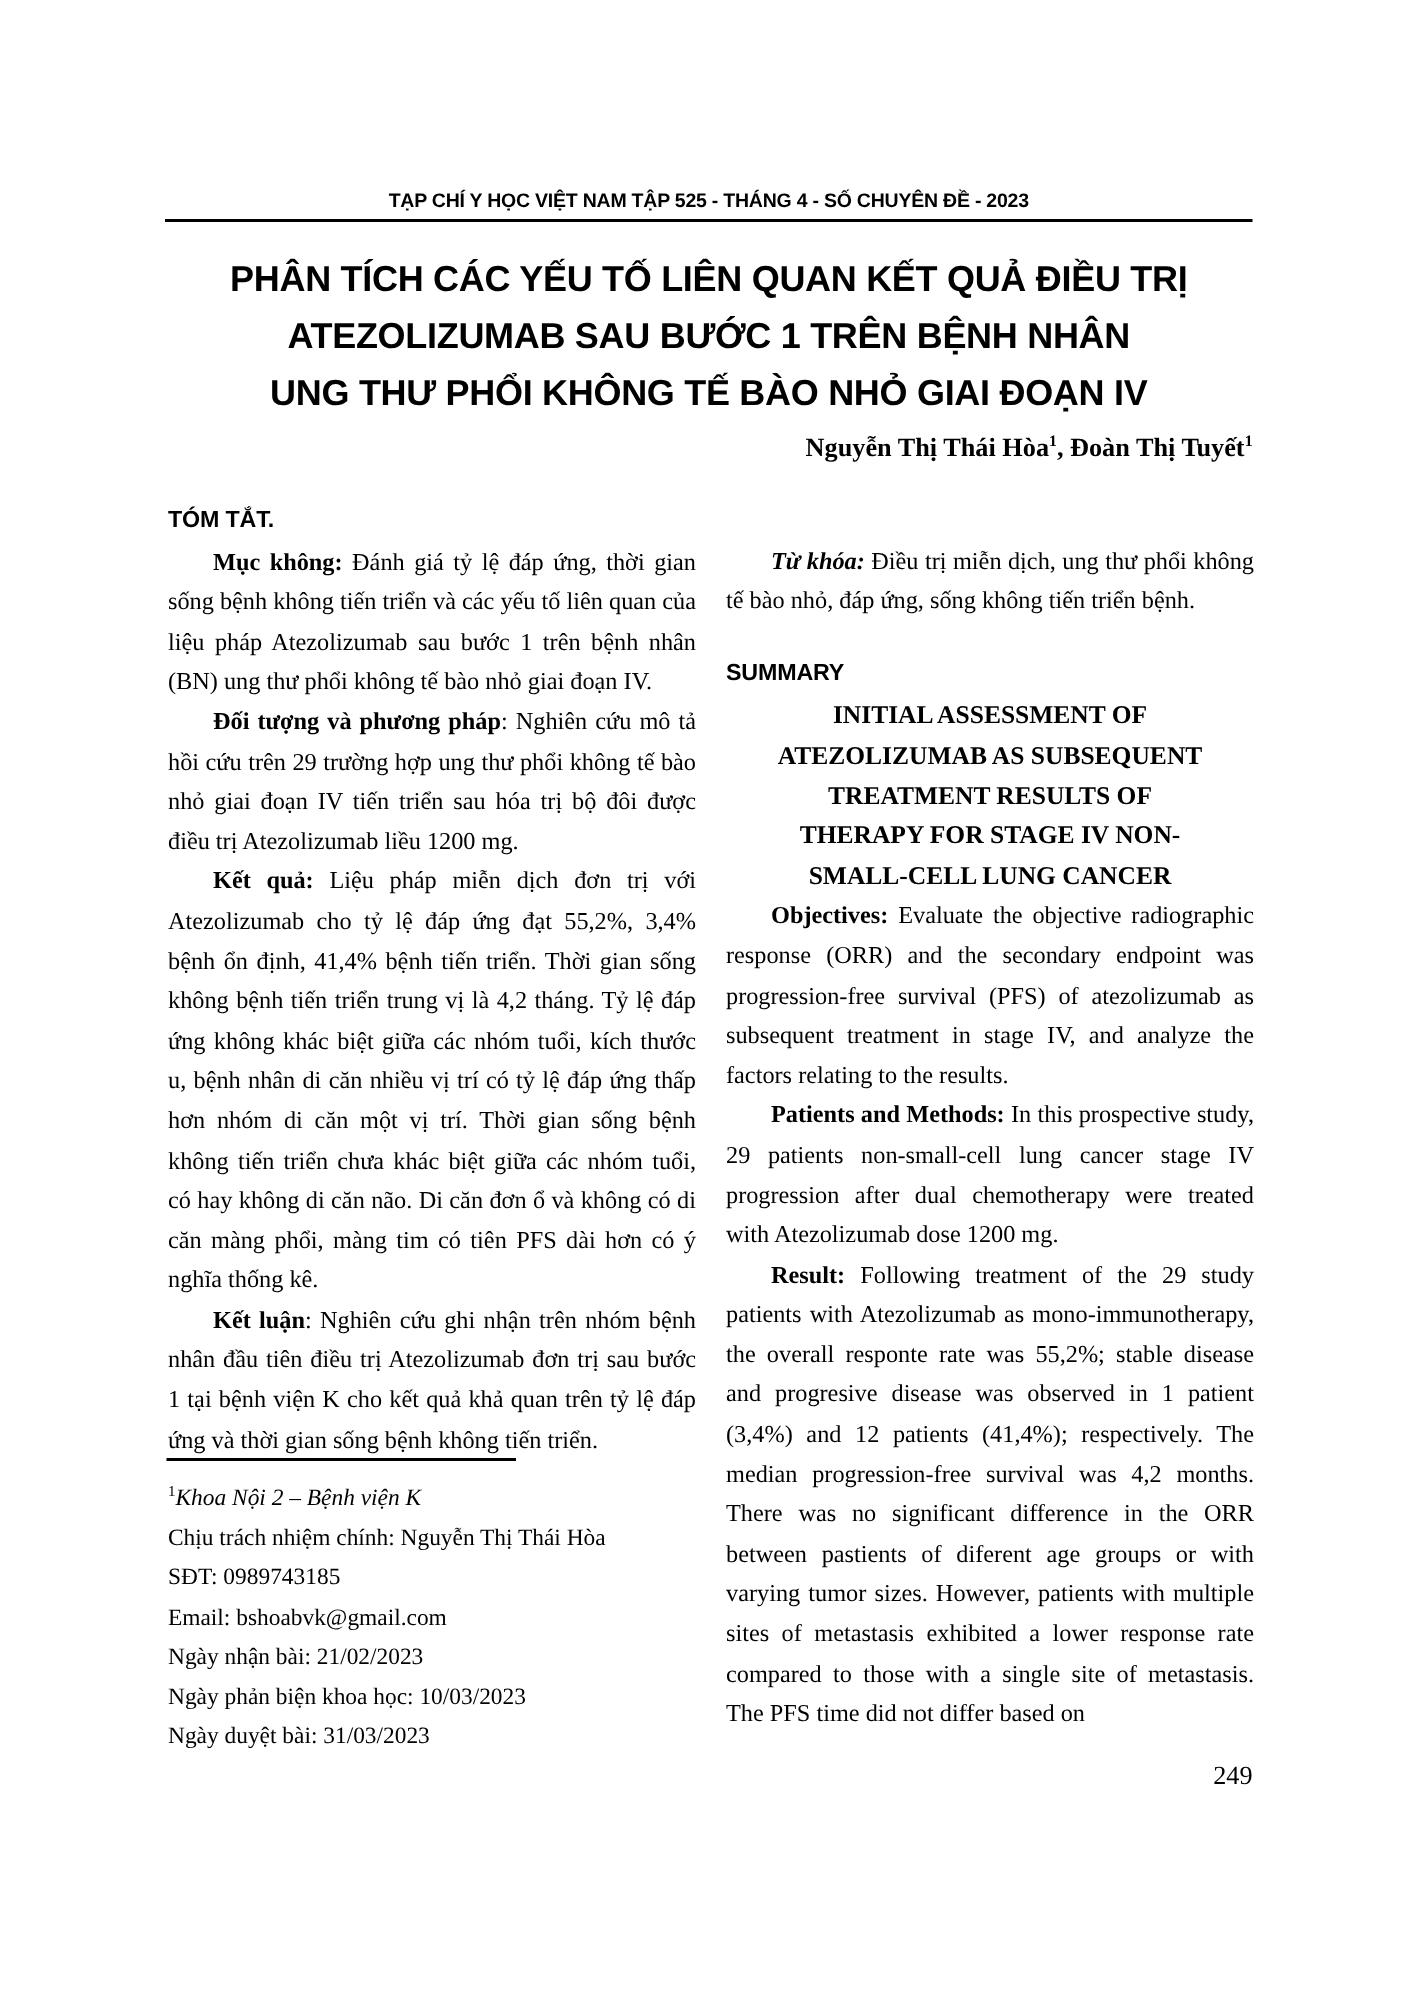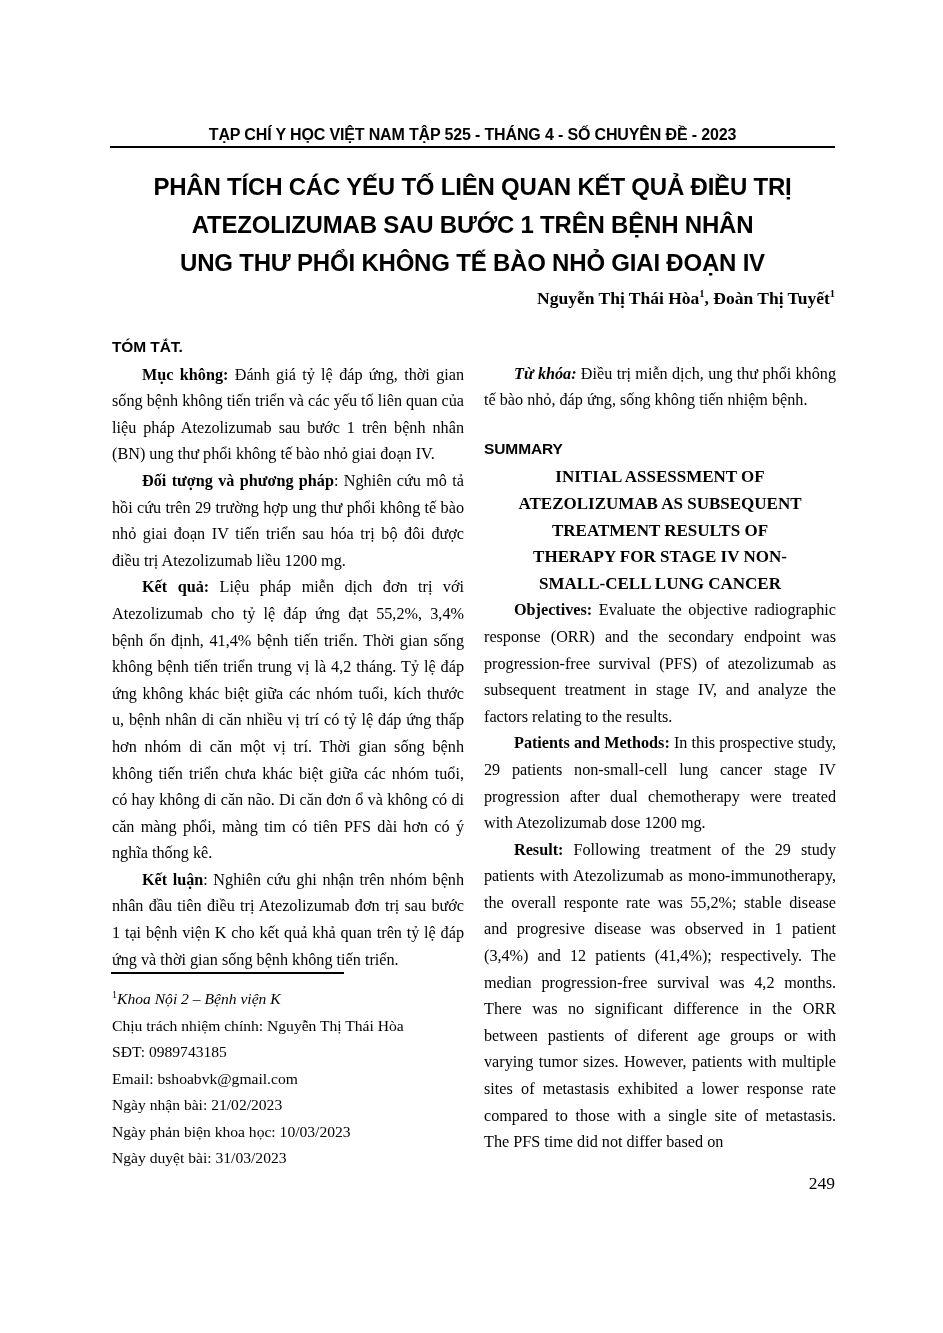--- a/index.html
+++ b/index.html
@@ -24,21 +24,21 @@
 
   
   .running-head {
     position: absolute;
     left: 110px;
     top: 126px;
     width: 725px;
     text-align: center;
     font-family: "Liberation Sans", "DejaVu Sans", sans-serif;
     font-weight: bold;
-    font-size: 16px;
+    font-size: 13px;
     letter-spacing: -0.15px;
     white-space: nowrap;
   }
   .head-rule {
     position: absolute;
     left: 110px;
     top: 146px;
     width: 725px;
     height: 2.4px;
     background: #000000;
@@ -169,21 +169,21 @@
 
     <p class="para"><span class="lbl-b">Kết quả:</span><span> Liệu pháp miễn dịch đơn trị với Atezolizumab cho tỷ lệ đáp ứng đạt 55,2%, 3,4% bệnh ổn định, 41,4% bệnh tiến triển. Thời gian sống không bệnh tiến triển trung vị là 4,2 tháng. Tỷ lệ đáp ứng không khác biệt giữa các nhóm tuổi, kích thước u, bệnh nhân di căn nhiều vị trí có tỷ lệ đáp ứng thấp hơn nhóm di căn một vị trí. Thời gian sống bệnh không tiến triển chưa khác biệt giữa các nhóm tuổi, có hay không di căn não. Di căn đơn ổ và không có di căn màng phổi, màng tim có tiên PFS dài hơn có ý nghĩa thống kê.</span></p>
 
     <p class="para"><span class="lbl-b">Kết luận</span><span>: Nghiên cứu ghi nhận trên nhóm bệnh nhân đầu tiên điều trị Atezolizumab đơn trị sau bước 1 tại bệnh viện K cho kết quả khả quan trên tỷ lệ đáp ứng và thời gian sống bệnh không tiến triển.</span></p>
   </div>
 
   <div class="col col-right">
 
     <p class="para noind">&nbsp;</p>
 
-    <p class="para"><span class="lbl-bi">Từ khóa:</span><span> Điều trị miễn dịch, ung thư phổi không tế bào nhỏ, đáp ứng, sống không tiến nhiệm bệnh.</span></p>
+    <p class="para"><span class="lbl-bi">Từ khóa:</span><span> Điều trị miễn dịch, ung thư phổi không tế bào nhỏ, đáp ứng, sống không tiến triển bệnh.</span></p>
 
     <div class="gap-md"></div>
 
     <div class="sec-head">SUMMARY</div>
 
     <div class="en-title">
       <span class="tline">INITIAL ASSESSMENT OF</span>
       <span class="tline">ATEZOLIZUMAB AS SUBSEQUENT</span>
       <span class="tline">TREATMENT RESULTS OF</span>
       <span class="tline">THERAPY FOR STAGE IV NON-</span>

